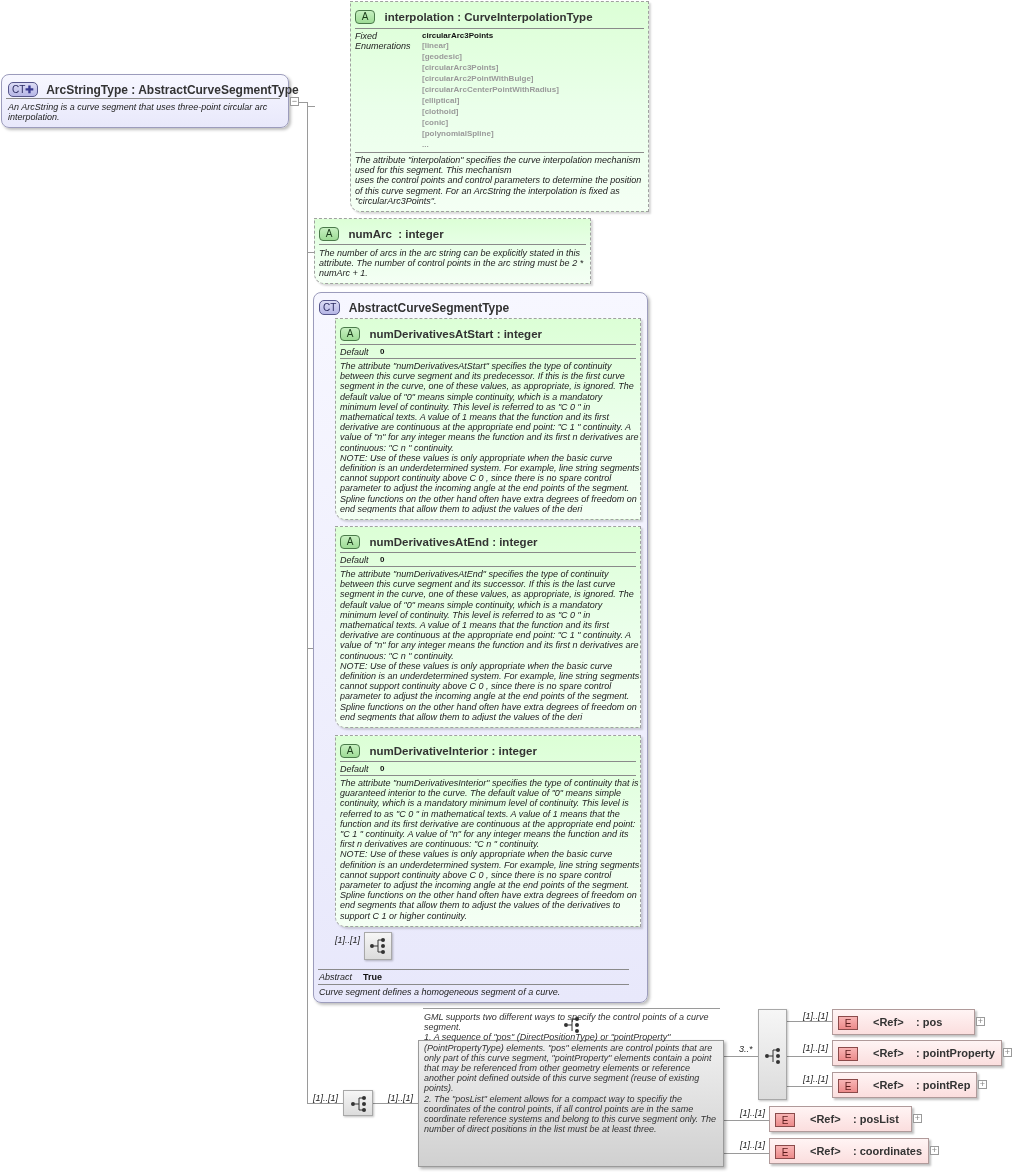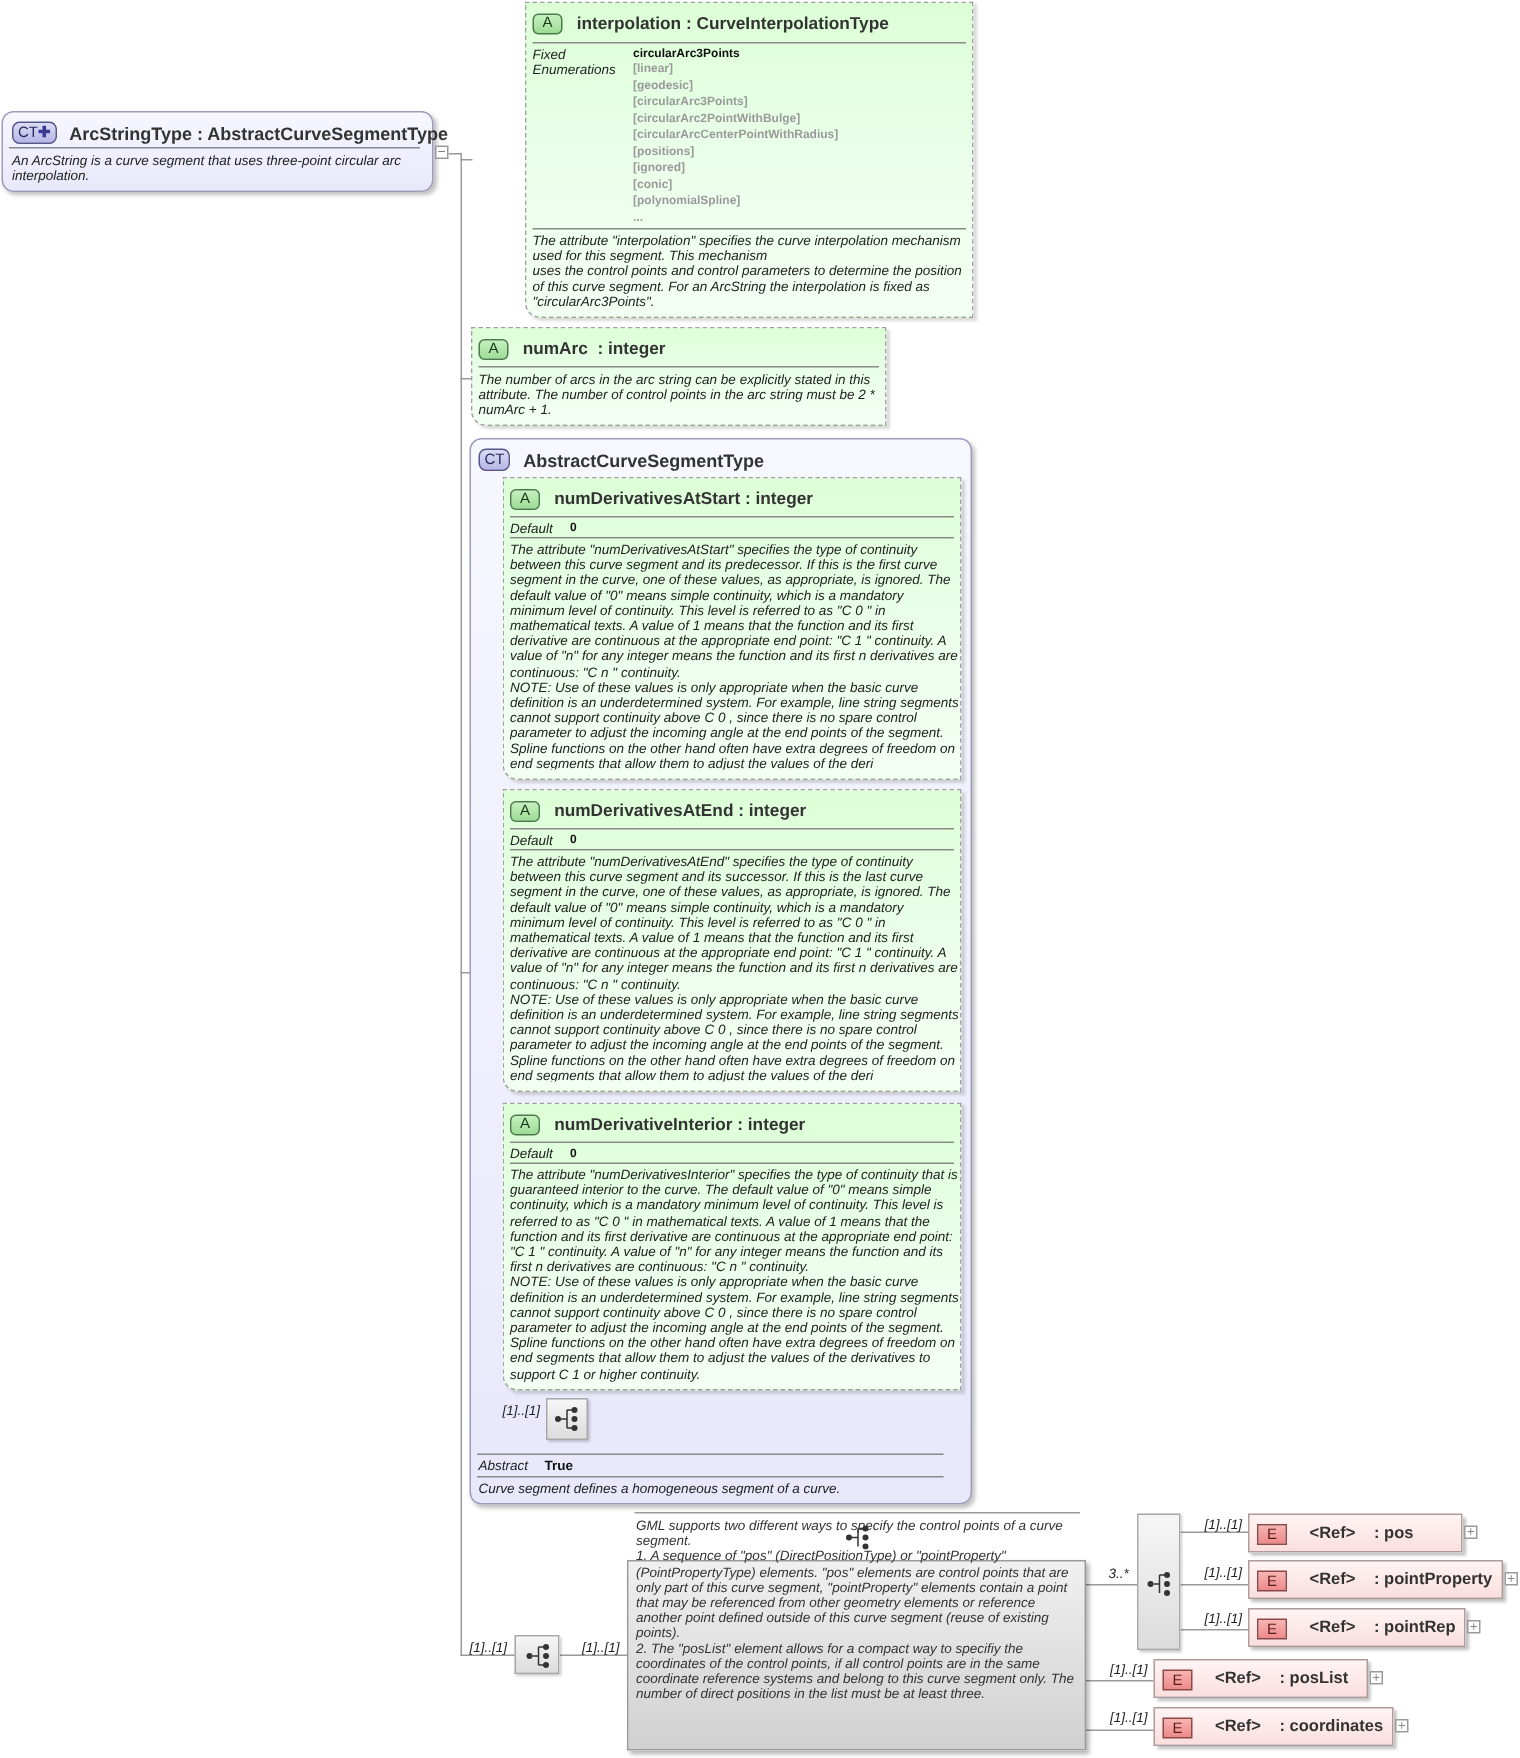--- a/index.html
+++ b/index.html
@@ -160,22 +160,22 @@
   <div class="sep" style="left:4px; right:4px; top:26px;"></div>
   <div class="lbl-it abs" style="left:4px; top:29px;">Fixed</div>
   <div class="lbl-it abs" style="left:4px; top:39px;">Enumerations</div>
   <div class="val-b abs" style="left:71px; top:29px;">circularArc3Points</div>
   <div class="abs" style="left:71px; top:38px;">
     <div class="enum-item">[linear]</div>
     <div class="enum-item">[geodesic]</div>
     <div class="enum-item">[circularArc3Points]</div>
     <div class="enum-item">[circularArc2PointWithBulge]</div>
     <div class="enum-item">[circularArcCenterPointWithRadius]</div>
-    <div class="enum-item">[positions]</div>
-    <div class="enum-item">[ignored]</div>
+    <div class="enum-item">[elliptical]</div>
+    <div class="enum-item">[clothoid]</div>
     <div class="enum-item">[conic]</div>
     <div class="enum-item">[polynomialSpline]</div>
     <div class="enum-item">...</div>
   </div>
   <div class="sep" style="left:4px; right:4px; top:150px;"></div>
   <div class="doc-italic abs" style="left:4px; top:153px; width:292px; white-space:pre-line;">The attribute "interpolation" specifies the curve interpolation mechanism used for this segment. This mechanism
 uses the control points and control parameters to determine the position of this curve segment. For an ArcString the interpolation is fixed as "circularArc3Points".</div>
 </div>
 
 <div class="attr-box" style="left:314px; top:218px; width:277px; height:66px;">

